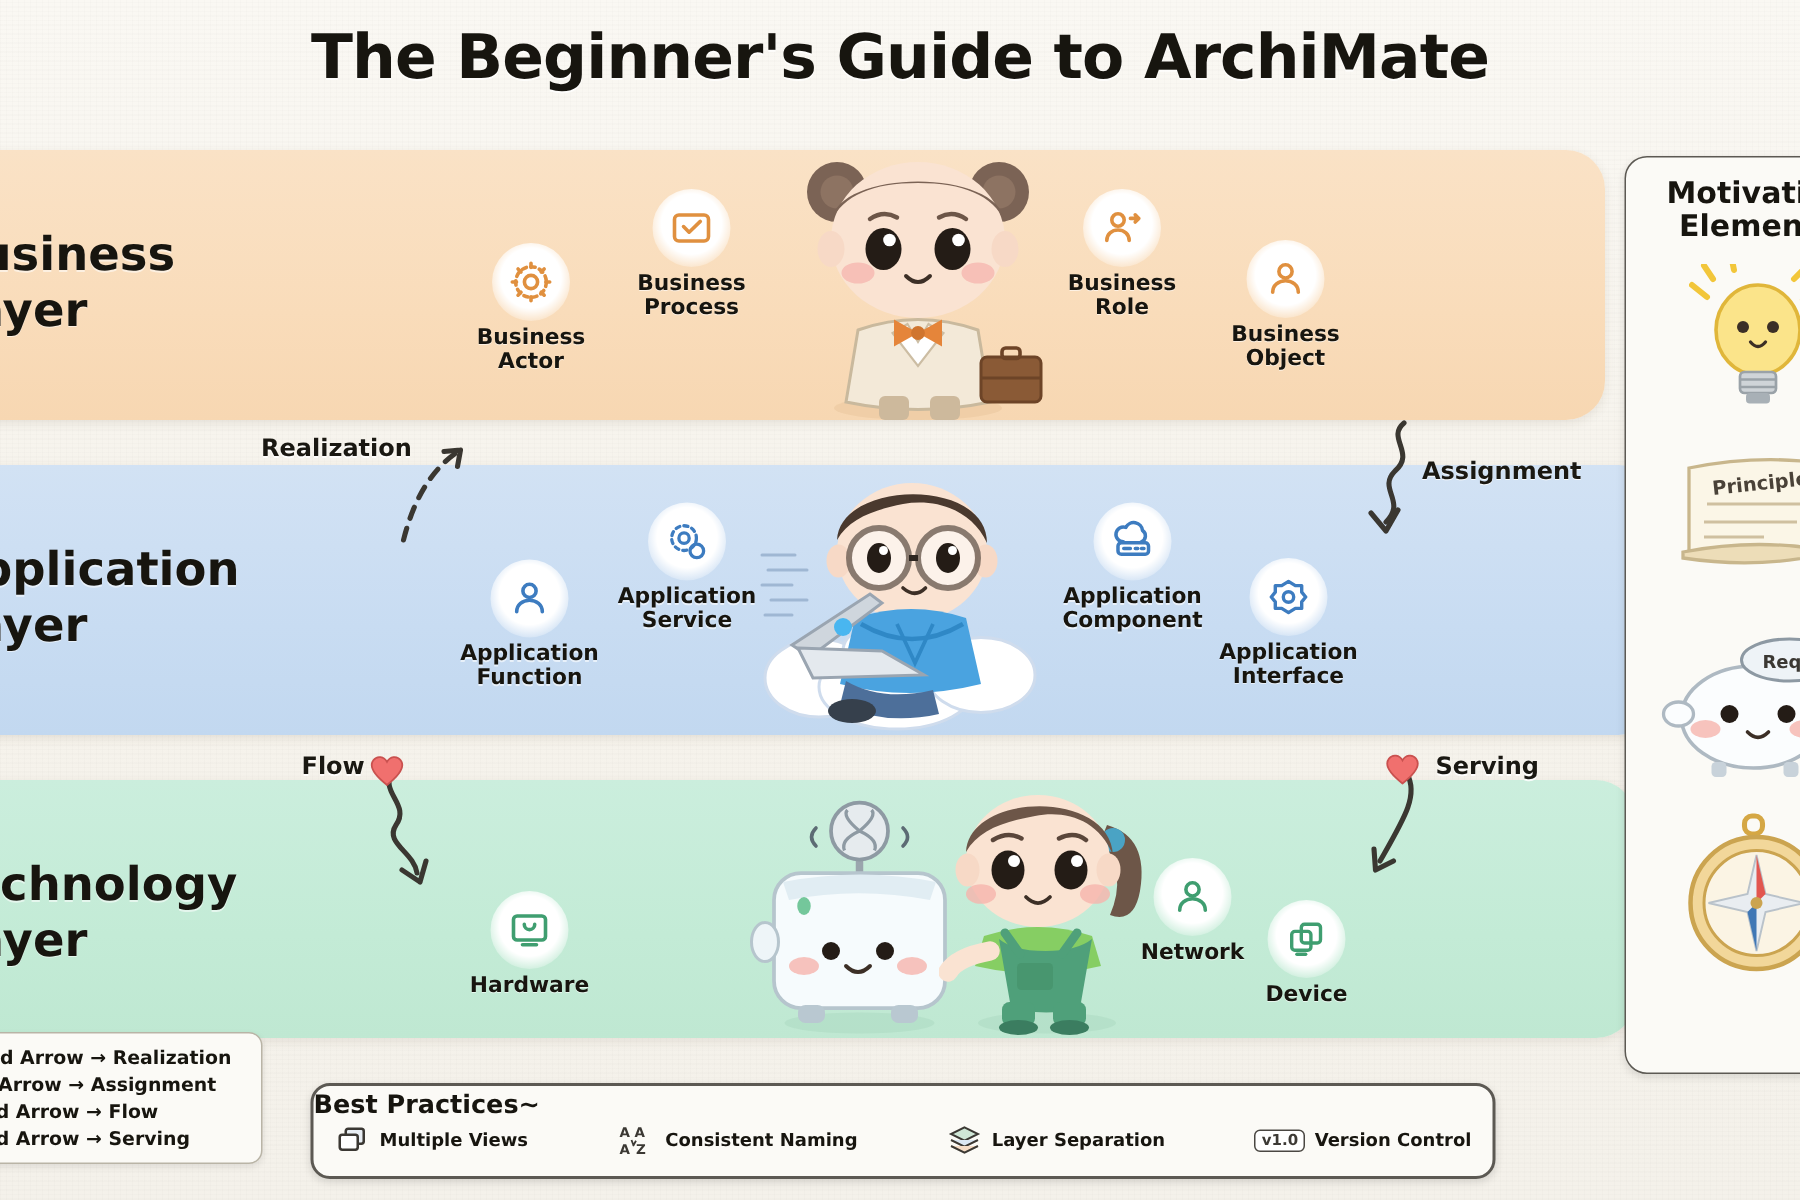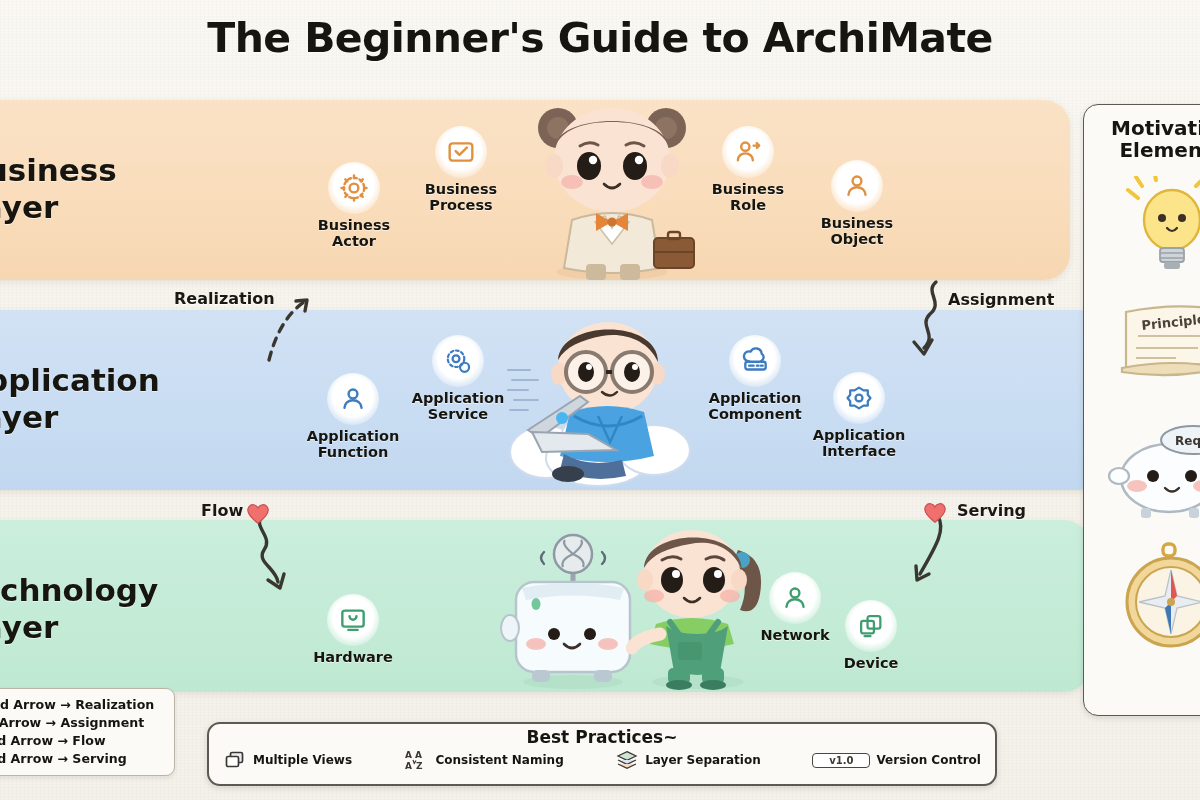--- a/index.html
+++ b/index.html
@@ -120,37 +120,37 @@
 
   
   #best{
     position:absolute;left:207px;top:722px;width:786px;height:60px;
     background:#fbfaf6;
     border:2px solid #5c5953;
     border-radius:13px;
     box-shadow:0 2px 6px rgba(0,0,0,.13);
   }
   #best-title{
-    text-align:center;font-family:"DejaVu Sans", sans-serif;
+    font-family:"DejaVu Sans", sans-serif;
     font-weight:bold;font-size:17px;color:#17150f;margin-top:3px;
   }
   #best-items{
     display:flex;align-items:center;justify-content:space-between;
     padding:1px 14px 0 14px;
   }
   .bp{display:flex;align-items:center;gap:6px;}
   .bp-label{
     font-family:"DejaVu Sans", sans-serif;
     font-weight:bold;font-size:12px;color:#17150f;white-space:nowrap;
   }
   .ver-badge{
     border:1.6px solid #4a4742;border-radius:4px;
     font-family:"DejaVu Sans", sans-serif;
     font-size:10px;font-weight:bold;color:#3d3a35;
-    padding:1px 16px;background:#fff;
+    padding:1px 4px;background:#fff;
   }
 
   
   #motivation{
     position:absolute;left:1083px;top:104px;width:175px;height:610px;
     background:#fbfaf6;
     border:1.8px solid #5c5953;
     border-radius:15px;
     box-shadow:0 2px 6px rgba(0,0,0,.12);
     overflow:hidden;
@@ -303,21 +303,21 @@
   <svg style="position:absolute;left:255px;top:288px;" width="85" height="80">
     <path d="M14 72 C 22 40, 36 22, 52 12" fill="none" stroke="#3a3731" stroke-width="3.4" stroke-linecap="round" stroke-dasharray="8 7"></path>
     <path d="M52 12 L 41 13 M52 12 L 50 23" fill="none" stroke="#3a3731" stroke-width="3.4" stroke-linecap="round"></path>
   </svg>
   <div class="rel" style="left:174px;top:289px;">Realization</div>
 
   <svg style="position:absolute;left:896px;top:276px;" width="70" height="105">
     <path d="M40 6 C 28 16, 48 26, 34 38 C 22 50, 42 58, 28 72" fill="none" stroke="#3a3731" stroke-width="3.4" stroke-linecap="round"></path>
     <path d="M28 78 L 18 66 M28 78 L 36 64" fill="none" stroke="#3a3731" stroke-width="3.4" stroke-linecap="round"></path>
   </svg>
-  <div class="rel" style="left:948px;top:290px;text-align:center;">Assignment</div>
+  <div class="rel" style="left:948px;top:304px;text-align:center;">Assignment</div>
 
   <svg style="position:absolute;left:250px;top:510px;" width="70" height="95">
     <path d="M12 4 C 2 18, 24 26, 14 40 C 6 52, 26 58, 28 72" fill="none" stroke="#3a3731" stroke-width="3.4" stroke-linecap="round"></path>
     <path d="M30 78 L 18 70 M30 78 L 34 64" fill="none" stroke="#3a3731" stroke-width="3.4" stroke-linecap="round"></path>
   </svg>
   <svg class="heart" style="left:245px;top:501px;" viewBox="0 0 24 22">
     <path d="M12 20.5 C 3 13.5, 1 8.8, 3.6 5.3 C 6 2.1, 10.2 3.1, 12 6.3 C 13.8 3.1, 18 2.1, 20.4 5.3 C 23 8.8, 21 13.5, 12 20.5Z" fill="#f0706e" stroke="#c9514f" stroke-width="1.1"></path>
   </svg>
   <div class="rel" style="left:201px;top:501px;">Flow</div>
 

